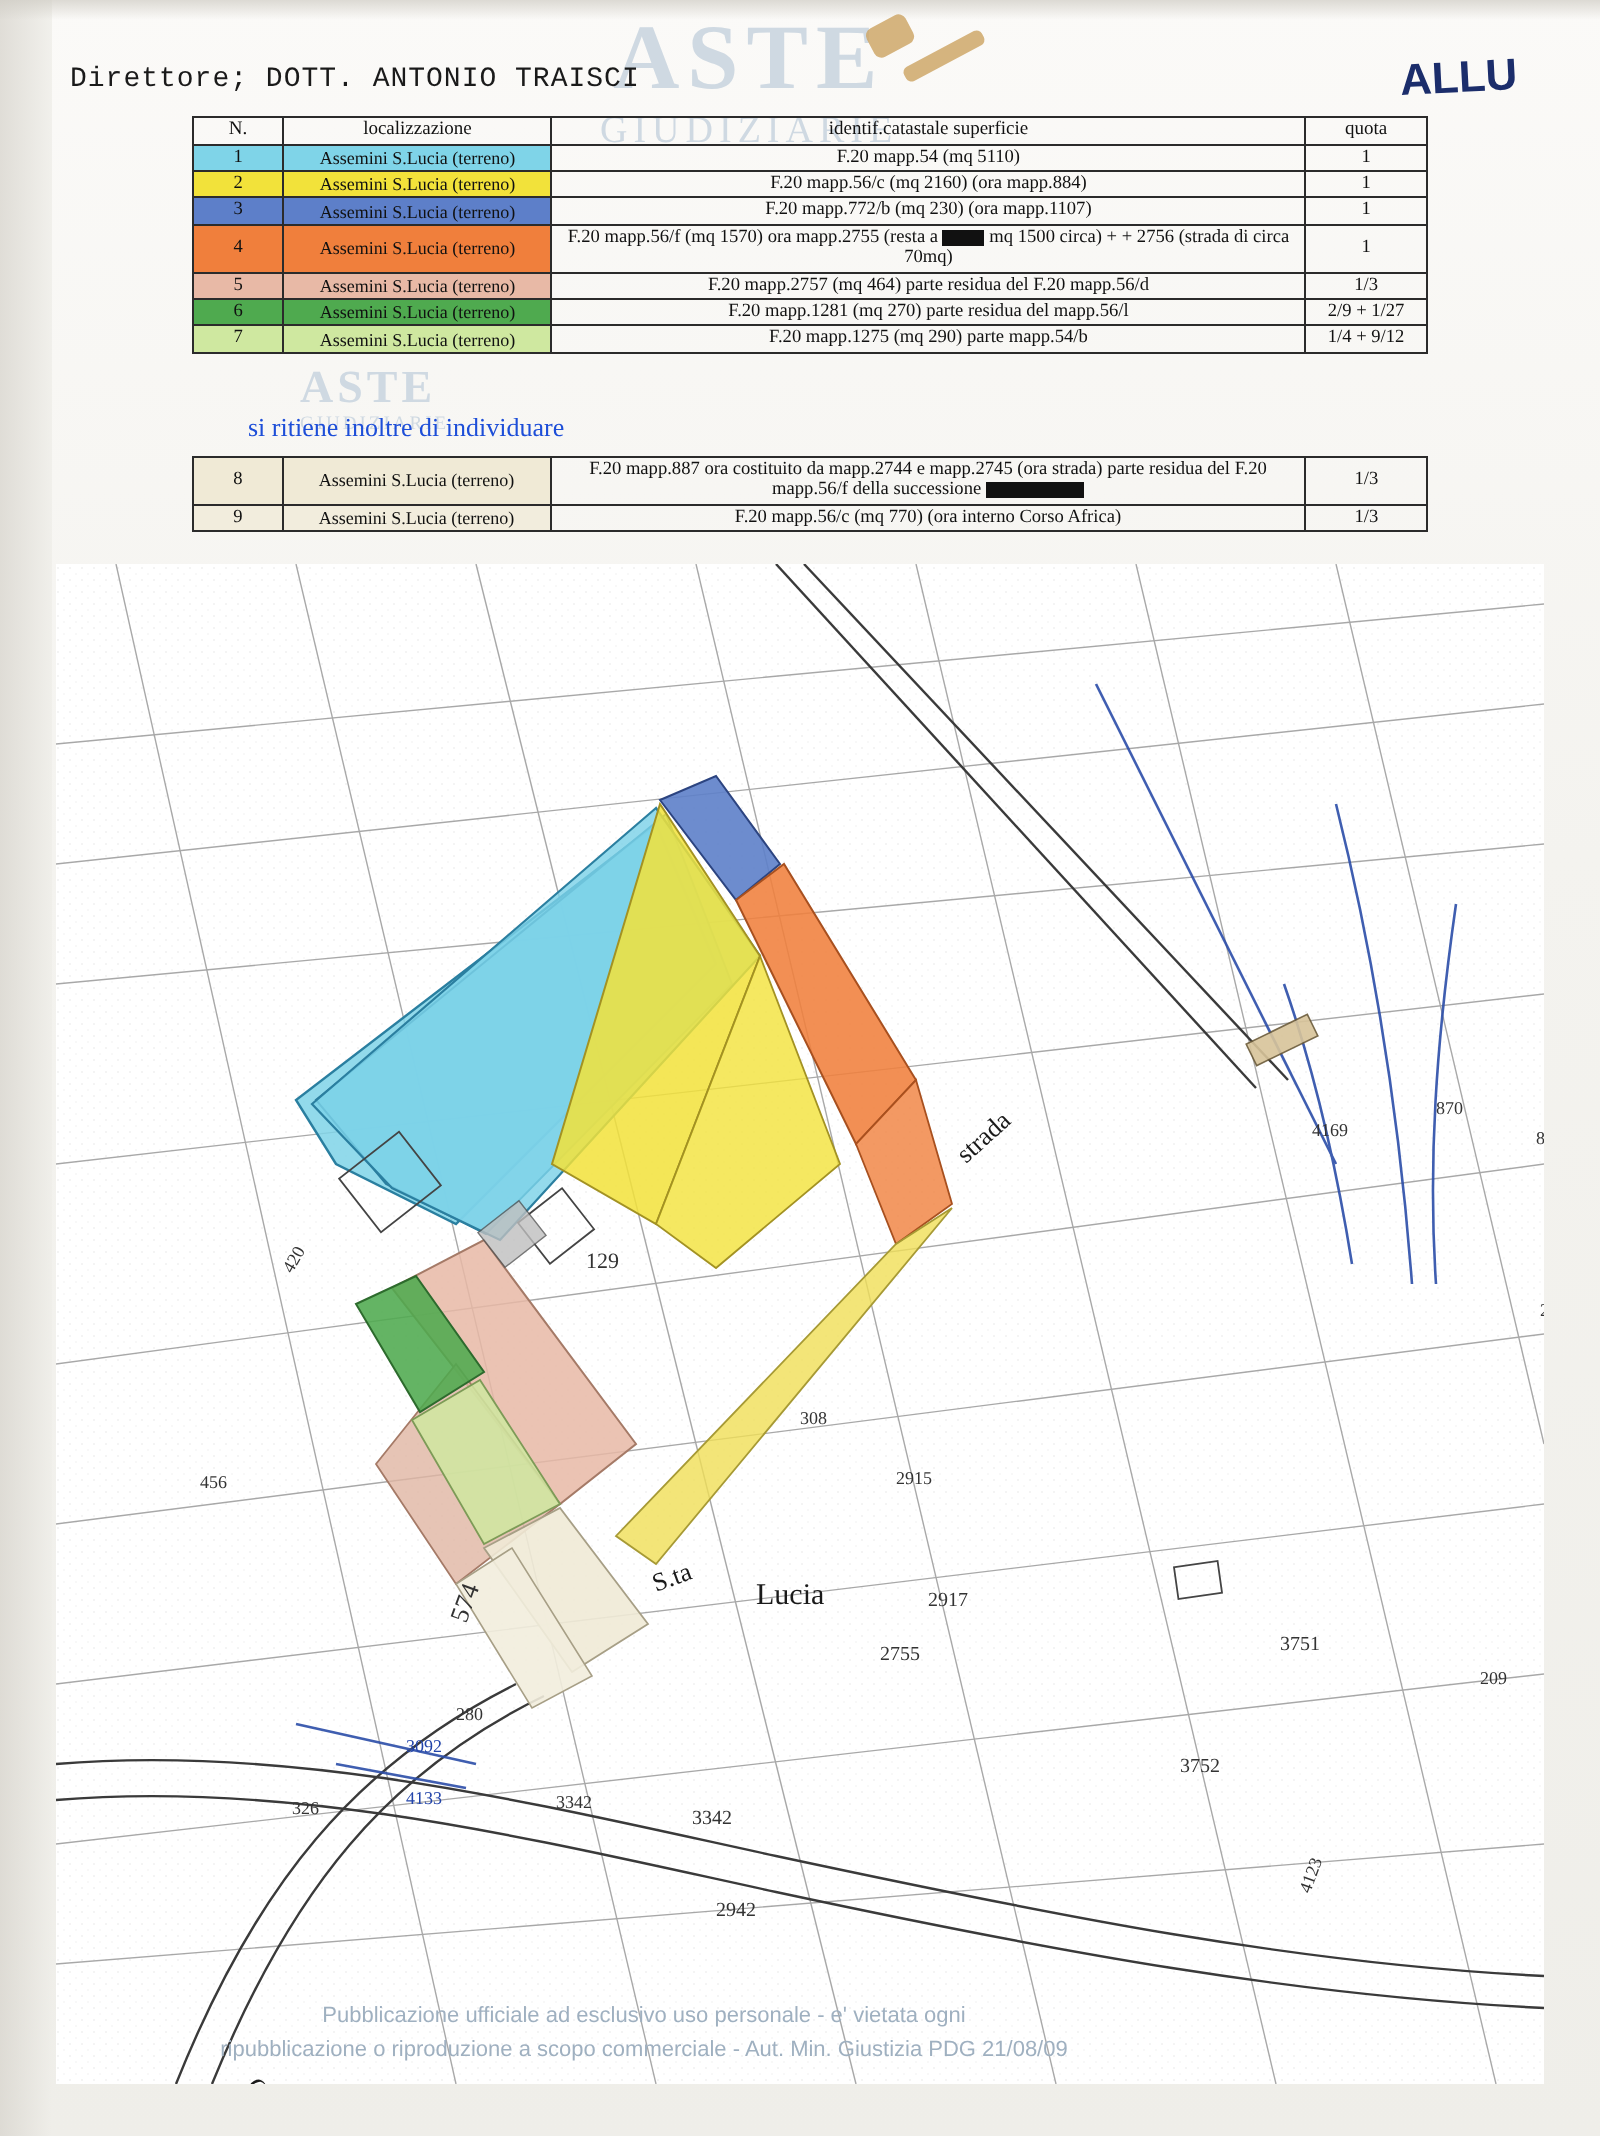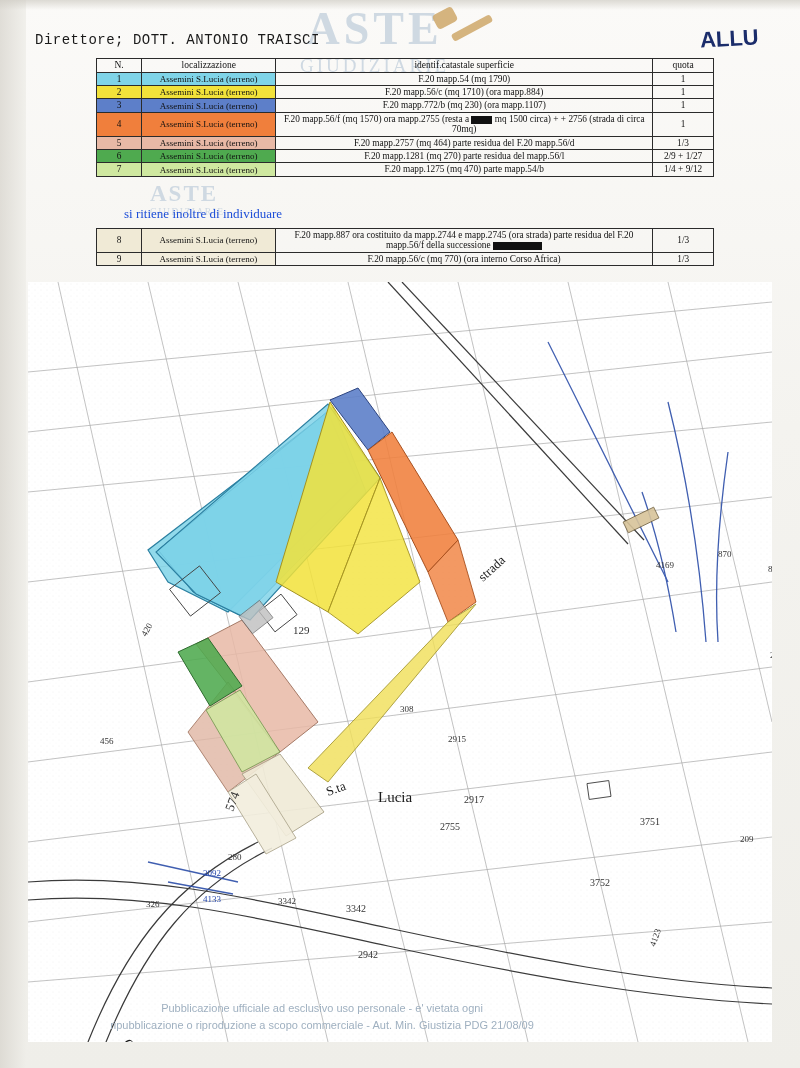--- a/index.html
+++ b/index.html
@@ -164,27 +164,27 @@
         <th class="col-n">N.</th>
         <th class="col-loc">localizzazione</th>
         <th class="col-id">identif.catastale superficie</th>
         <th class="col-q">quota</th>
       </tr>
     </thead>
     <tbody id="tbody1">
         <tr>
           <td class="col-n" style="background: rgb(127, 212, 232);">1</td>
           <td class="col-loc loc-cell" style="background: rgb(127, 212, 232);">Assemini S.Lucia (terreno)</td>
-          <td class="col-id">F.20 mapp.54 (mq 1790)</td>
+          <td class="col-id">F.20 mapp.54 (mq 5110)</td>
           <td class="col-q">1</td>
         </tr>
         <tr>
           <td class="col-n" style="background: rgb(242, 226, 58);">2</td>
           <td class="col-loc loc-cell" style="background: rgb(242, 226, 58);">Assemini S.Lucia (terreno)</td>
-          <td class="col-id">F.20 mapp.56/c (mq 1710) (ora mapp.884)</td>
+          <td class="col-id">F.20 mapp.56/c (mq 2160) (ora mapp.884)</td>
           <td class="col-q">1</td>
         </tr>
         <tr>
           <td class="col-n" style="background: rgb(93, 127, 201);">3</td>
           <td class="col-loc loc-cell" style="background: rgb(93, 127, 201);">Assemini S.Lucia (terreno)</td>
           <td class="col-id">F.20 mapp.772/b (mq 230) (ora mapp.1107)</td>
           <td class="col-q">1</td>
         </tr>
         <tr>
           <td class="col-n" style="background: rgb(240, 127, 60);">4</td>
@@ -200,21 +200,21 @@
         </tr>
         <tr>
           <td class="col-n" style="background: rgb(79, 170, 79);">6</td>
           <td class="col-loc loc-cell" style="background: rgb(79, 170, 79);">Assemini S.Lucia (terreno)</td>
           <td class="col-id">F.20 mapp.1281 (mq 270)  parte residua del mapp.56/l</td>
           <td class="col-q">2/9 + 1/27</td>
         </tr>
         <tr>
           <td class="col-n" style="background: rgb(207, 232, 160);">7</td>
           <td class="col-loc loc-cell" style="background: rgb(207, 232, 160);">Assemini S.Lucia (terreno)</td>
-          <td class="col-id">F.20 mapp.1275 (mq 470) parte mapp.54/b</td>
+          <td class="col-id">F.20 mapp.1275 (mq 290) parte mapp.54/b</td>
           <td class="col-q">1/4 + 9/12</td>
         </tr>
       </tbody>
   </table>
 
   <div class="note-mid">si ritiene inoltre di individuare</div>
 
   <table class="cat t2">
     <tbody id="tbody2">
         <tr>

